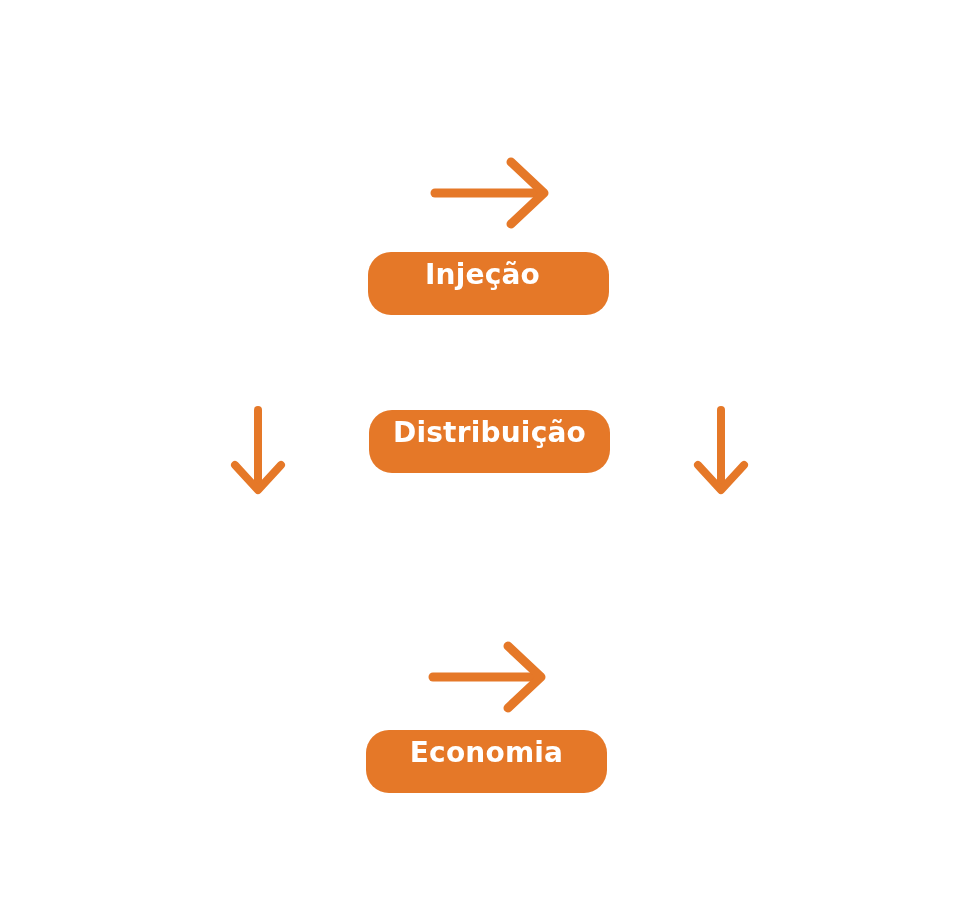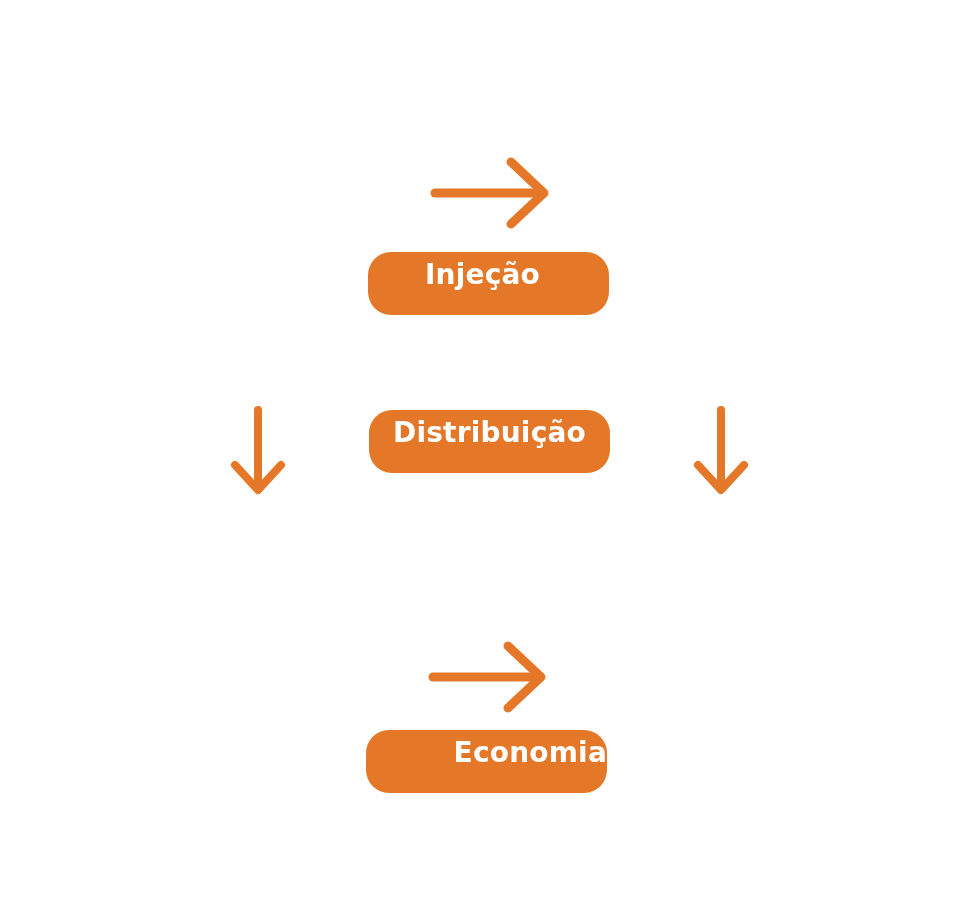--- a/index.html
+++ b/index.html
@@ -12,21 +12,21 @@
     background: #E57828;
     color: #ffffff;
     font-weight: bold;
     font-size: 28px;
     line-height: 45px;
     text-align: center;
     letter-spacing: 0.2px;
   }
   #pill-injecao { left: 368px; top: 252px; width: 241px; padding-right: 12px; box-sizing: border-box; }
   #pill-distribuicao { left: 369px; top: 410px; width: 241px; }
-  #pill-economia { left: 366px; top: 730px; width: 241px; text-align: right; }
+  #pill-economia { left: 366px; top: 730px; width: 241px; }
 </style>
 </head>
 <body>
 
 <svg class="arrow" style="left:425px;top:152px;" width="132" height="82" viewBox="0 0 132 82">
   <g fill="none" stroke="#E57828" stroke-width="9" stroke-linecap="round" stroke-linejoin="round">
     <line x1="10" y1="41" x2="118" y2="41"></line>
     <polyline points="86,10 119,41 86,72"></polyline>
   </g>
 </svg>

